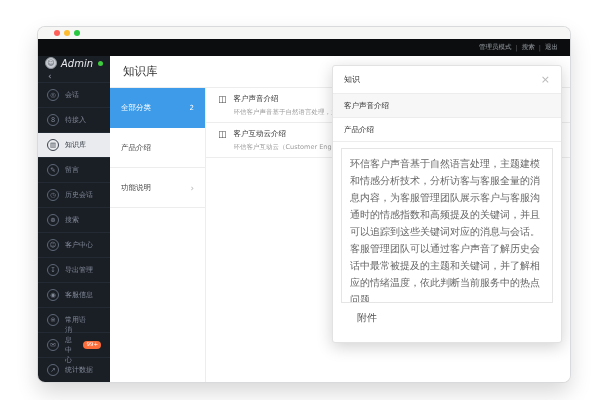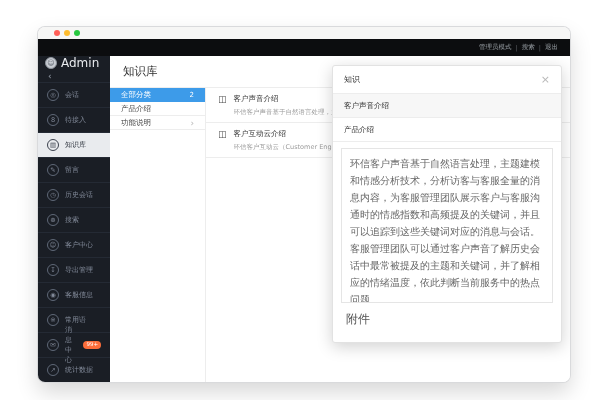--- a/index.html
+++ b/index.html
@@ -23,41 +23,41 @@
   .topbar .sep { color:#5c6065; }
 
   .body-row { display:flex; height:326px; }
 
   
   .sidebar { width:72px; background:#1a1e25; flex-shrink:0; color:#828a99;
     display:flex; flex-direction:column; overflow:hidden; }
   .user-row { height:20px; display:flex; align-items:center; padding:0 7px; gap:4px; }
   .avatar { width:12px; height:12px; border-radius:50%; background:#c7cbd1;
     border:1px solid #8d939b; color:#5d646e; font-size:7px; line-height:10px; text-align:center; flex-shrink:0; }
-  .uname { color:#e9ebee; font-size:12px; }
+  .uname { color:#e9ebee; font-size:10px;font-style:italic; }
   .status-dot { width:5px; height:5px; border-radius:50%; background:#3ecb3e; margin-left:auto; }
   .back-row { height:14px; padding-left:10px; color:#9aa2af; font-size:9px; line-height:12px; }
   .menu { flex:1; }
   .s-item { height:25px; display:flex; align-items:center; gap:6px; padding:0 9px;
     border-top:1px solid #242a34; font-size:7px; cursor:default; }
   .sicon { width:12px; height:12px; border:1px solid #5f6877; border-radius:50%;
     display:flex; align-items:center; justify-content:center; font-size:6.5px;
     color:#828a99; flex-shrink:0; }
   .s-item.active { background:#e9ebee; color:#2e333d; }
   .s-item.active .sicon { border-color:#3b414d; color:#3b414d; }
   .badge { margin-left:auto; background:#fb6d3a; color:#fff; border-radius:6px;
     font-size:5.5px; padding:1px 3px; line-height:1; }
 
   
   .main { flex:1; background:#fff; position:relative; display:flex; flex-direction:column; }
   .main-header { height:31px; display:flex; align-items:center; padding-left:13px;
     font-size:11.5px; color:#2f2f2f; }
   .columns { flex:1; display:flex; border-top:1px solid #ededed; min-height:0; }
   .cat-col { width:96px; border-right:1px solid #ededed; flex-shrink:0; }
-  .cat-item { height:14px; display:flex; align-items:center; justify-content:space-between;
+  .cat-item { height:40px; display:flex; align-items:center; justify-content:space-between;
     padding:0 11px; font-size:7.5px; color:#4a4a4a; border-bottom:1px solid #ededed;gap:20px; }
   .cat-item .count { font-size:7px; color:#333; }
   .cat-item .chev { color:#b5b5b5; font-size:9px; }
   .cat-item.active { background:#3d9be9; border-color:#3d9be9; color:#fff; }
   .cat-item.active .count { color:#fff; }
   .article-col { flex:1; min-width:0; overflow:hidden; }
   .article { height:35px; padding:6px 10px 0 12px; border-bottom:1px solid #ededed;
     display:flex; gap:7px; overflow:hidden; }
   .book-icon { font-size:9px; color:#4a4a4a; line-height:10px; }
   .a-text { min-width:0; flex:1; }
@@ -72,21 +72,21 @@
     border-bottom:1px solid #ededed; }
   .popup-query { border:none; outline:none; font-size:8px; color:#333; flex:1;
     font-family:inherit; background:transparent; }
   .close-x { color:#b9b9b9; font-size:11px; line-height:1; cursor:pointer; }
   .popup-item { height:24px; line-height:24px; padding:0 11px; font-size:7.5px;
     color:#333; border-bottom:1px solid #ededed; }
   .popup-item.selected { background:#f7f7f7; }
   .popup-body-box { margin:6px 8px 0 8px; border:1px solid #e5e5e5; height:155px;
     padding:6px 8px; font-size:10px; color:#666; line-height:1.7; overflow:hidden; }
   .popup-body-box p { margin:0; }
-  .popup-footer { flex:1; padding:8px 13px; font-size:12px; color:#555; }
+  .popup-footer { flex:1; padding:8px 24px; font-size:10px; color:#555; }
 </style>
 </head>
 <body>
 
 <div class="window">
 
   <div class="titlebar">
     <div class="lights">
       <span class="light red"></span>
       <span class="light yellow"></span>

